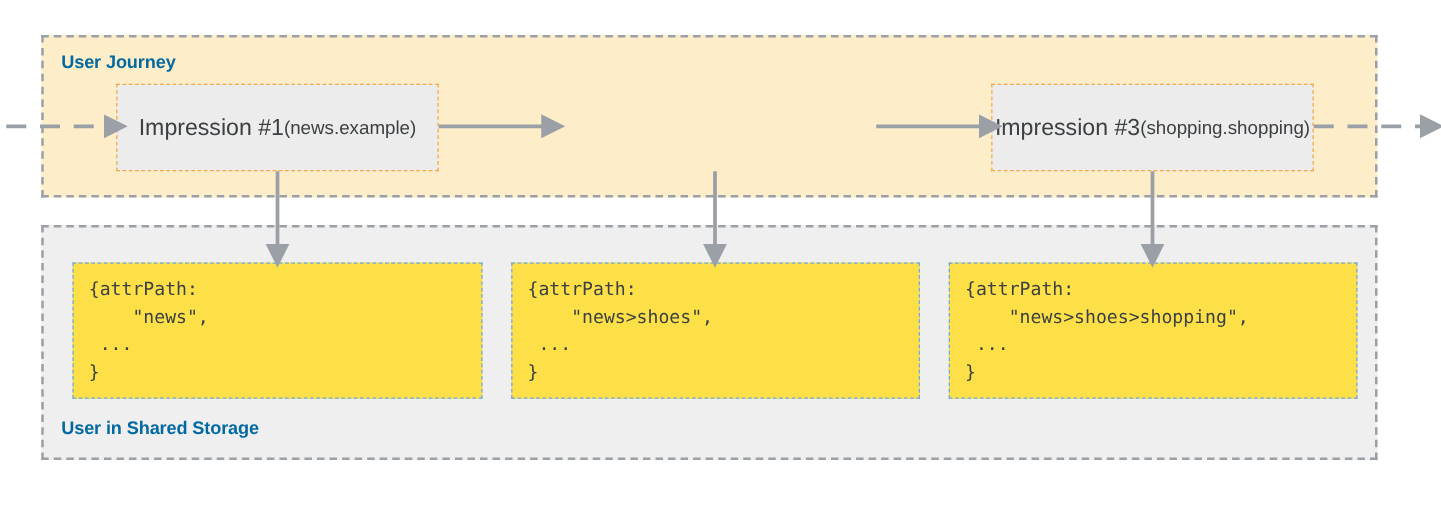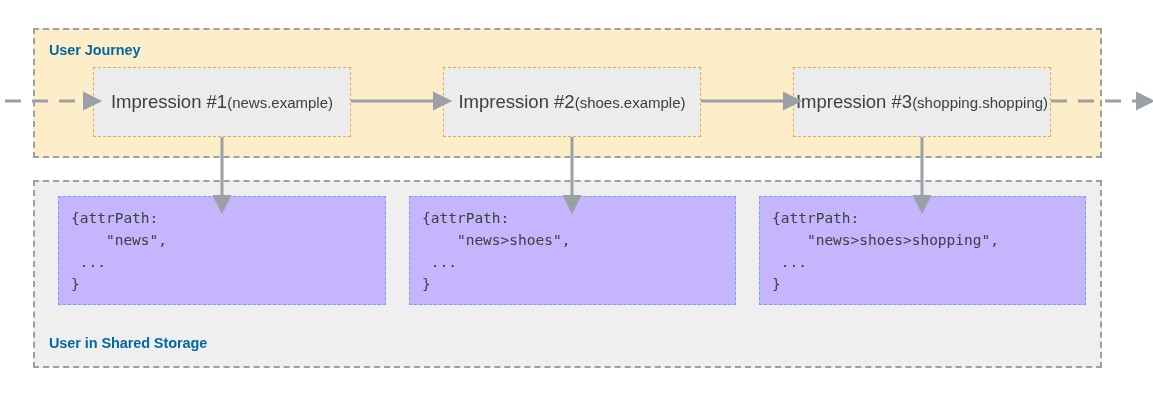--- a/index.html
+++ b/index.html
@@ -82,23 +82,23 @@
     margin-top: 1px;
   }
   .imp-1 { left: 93px; }
   .imp-2 { left: 443px; }
   .imp-3 { left: 793px; }
 
   
   .databox {
     position: absolute;
     box-sizing: border-box;
-    top: 196px;
+    top: 210px;
     height: 109px;
-    background: #c4b5fd;
+    background: #fde047;
     border: 1.5px dashed #6ea8e8;
     padding: 10px 12px 0 12px;
     font-family: "DejaVu Sans Mono", monospace;
     font-size: 14.5px;
     line-height: 1.52;
     color: #3c4043;
     white-space: pre;
     overflow: hidden;
   }
   .db-1 { left: 58px;  width: 328px; }
@@ -124,24 +124,20 @@
     <div class="region-label">User Journey</div>
   </div>
 
   <div class="region region-storage">
     <div class="region-label">User in Shared Storage</div>
   </div>
 
   <div class="impression imp-1">
     <div class="imp-title">Impression #1</div>
     <div class="imp-sub">(news.example)</div>
-  </div>
-  <div class="impression imp-2">
-    <div class="imp-title">Impression #2</div>
-    <div class="imp-sub">(shoes.example)</div>
   </div>
   <div class="impression imp-3">
     <div class="imp-title">Impression #3</div>
     <div class="imp-sub">(shopping.shopping)</div>
   </div>
 
   <div class="databox db-1">{attrPath:
     "news",
  ...
 }</div>

